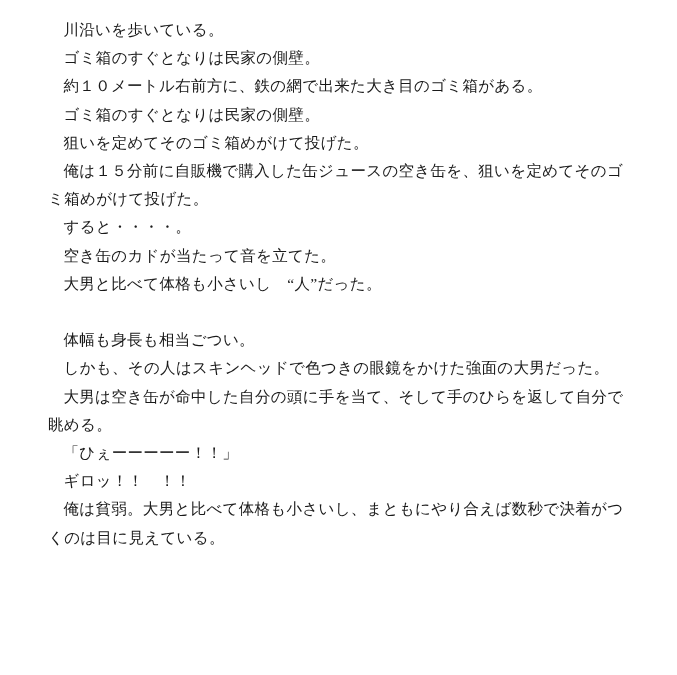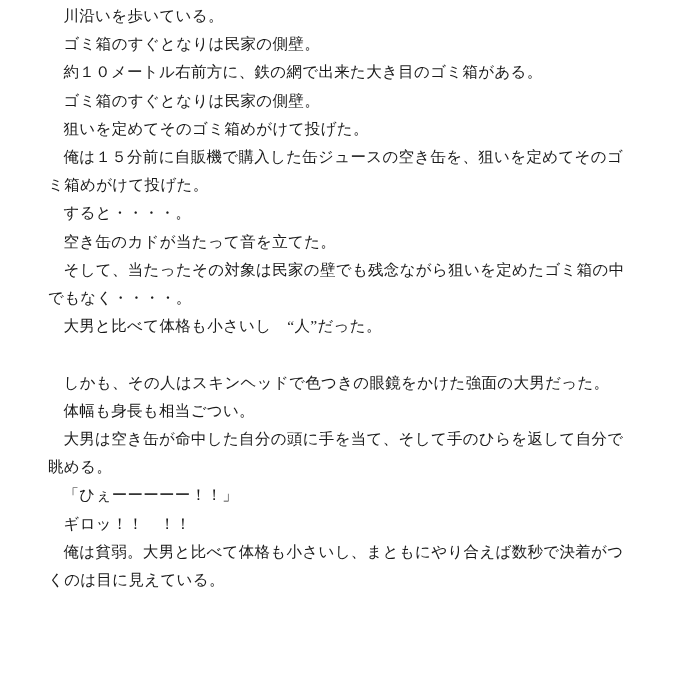--- a/index.html
+++ b/index.html
@@ -12,21 +12,21 @@
     height: 675px;
     overflow: hidden;
     font-family: "Liberation Serif", "DejaVu Serif", serif;
   }
   .page {
     position: relative;
     width: 677px;
     height: 675px;
     background: #ffffff;
     box-sizing: border-box;
-    padding: 2px 40px 0 48px;
+    padding: 16px 40px 0 48px;
   }
   .body-text {
     font-size: 15.5px;
     line-height: 28.2px;
     color: #1a1a1a;
     letter-spacing: 0.3px;
   }
   .para {
     margin: 0;
     text-indent: 1em;
@@ -43,23 +43,22 @@
 <div class="page">
   <div class="body-text" id="doc-body">
       <p class="para">川沿いを歩いている。</p>
       <p class="para">ゴミ箱のすぐとなりは民家の側壁。</p>
       <p class="para">約１０メートル右前方に、鉄の網で出来た大き目のゴミ箱がある。</p>
       <p class="para">ゴミ箱のすぐとなりは民家の側壁。</p>
       <p class="para">狙いを定めてそのゴミ箱めがけて投げた。</p>
       <p class="para">俺は１５分前に自販機で購入した缶ジュースの空き缶を、狙いを定めてそのゴミ箱めがけて投げた。</p>
       <p class="para">すると・・・・。</p>
       <p class="para">空き缶のカドが当たって音を立てた。</p>
-      <p class="para">そして、当たったその対象は民家の壁でも残念ながら狙いを定めたゴミ箱の中でもなく・・・・。</p>
       <p class="para">大男と比べて体格も小さいし　“人”だった。</p>
       <div class="blank-line"></div>
+      <p class="para">体幅も身長も相当ごつい。</p>
       <p class="para">しかも、その人はスキンヘッドで色つきの眼鏡をかけた強面の大男だった。</p>
-      <p class="para">体幅も身長も相当ごつい。</p>
       <p class="para">大男は空き缶が命中した自分の頭に手を当て、そして手のひらを返して自分で眺める。</p>
       <p class="para">「ひぇーーーーー！！」</p>
       <p class="para">ギロッ！！　！！</p>
       <p class="para">俺は貧弱。大男と比べて体格も小さいし、まともにやり合えば数秒で決着がつくのは目に見えている。</p>
     </div>
 </div>
 
 </body></html>

